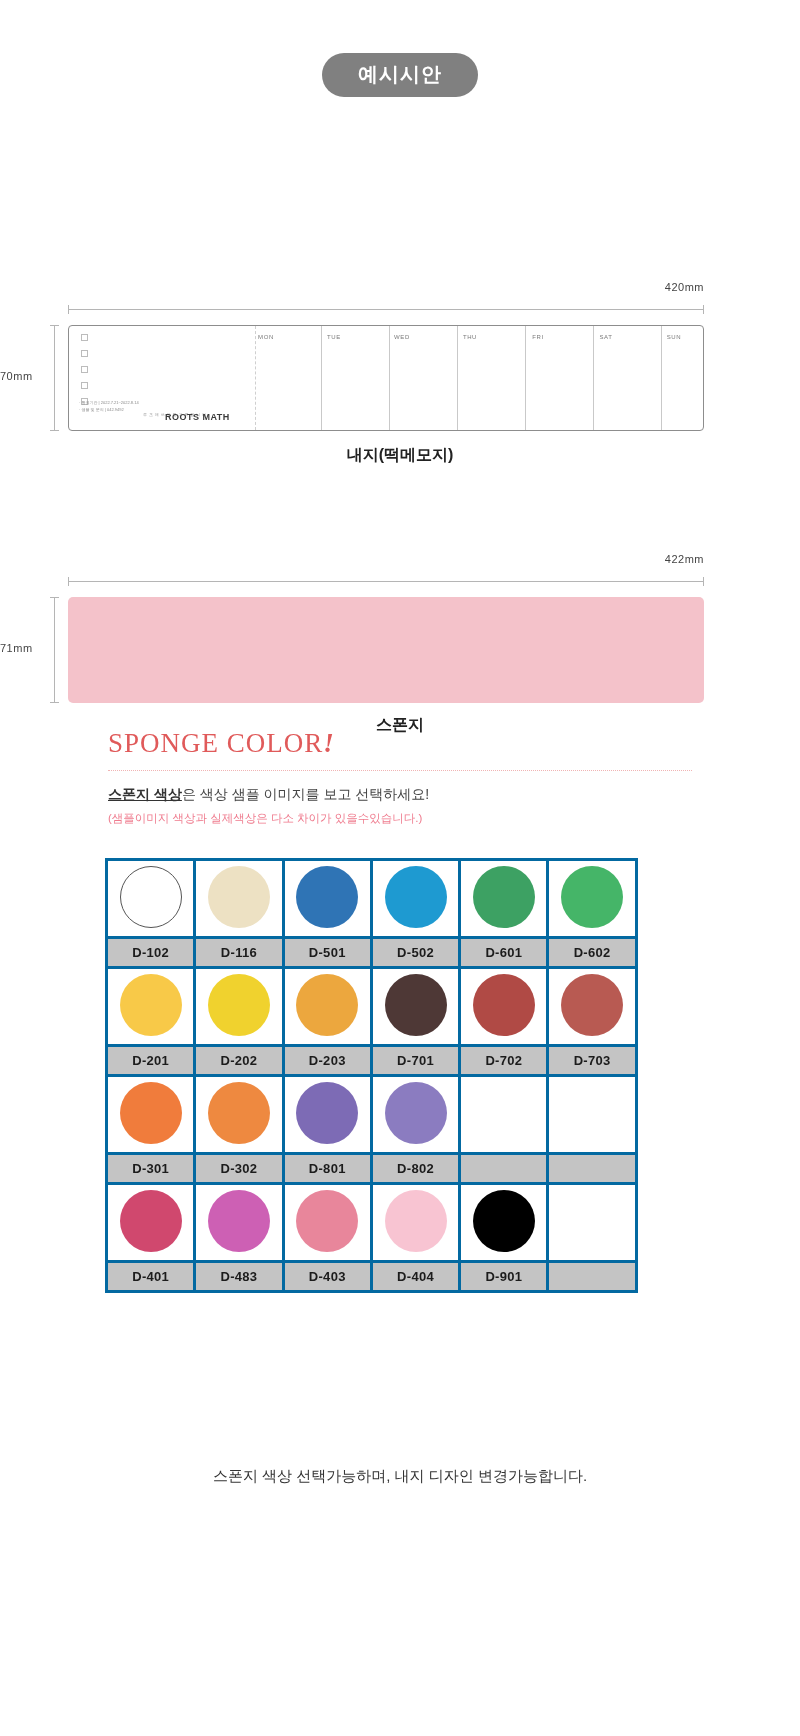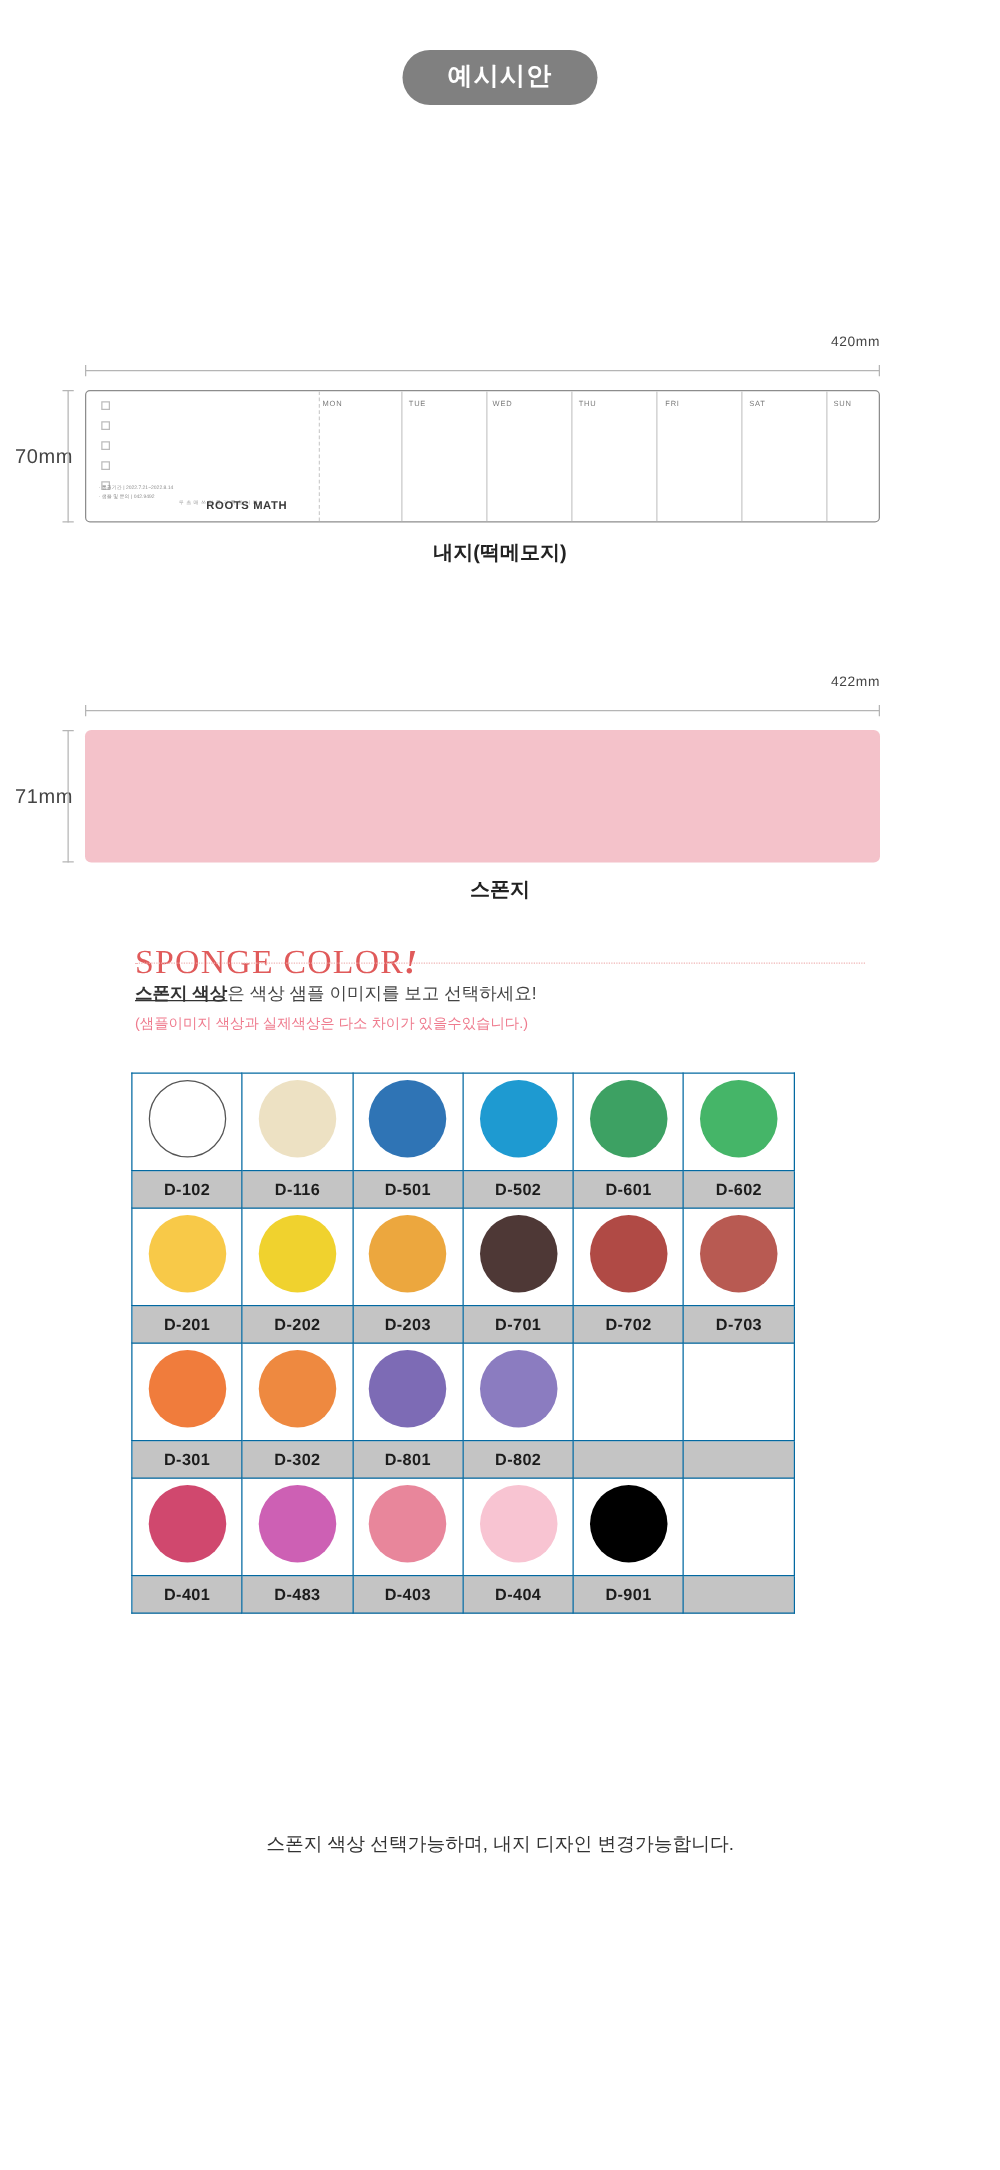--- a/index.html
+++ b/index.html
@@ -4,21 +4,21 @@
 <style>
   * { box-sizing: border-box; }
   html, body {
     margin: 0; padding: 0;
     background: #ffffff;
     font-family: "Liberation Sans", "DejaVu Sans", sans-serif;
   }
   body { width: 800px; height: 1736px; position: relative; overflow: hidden; }
 
   
-  .badge-wrap { width: 100%; text-align: center; padding-top: 40px; }
+  .badge-wrap { width: 100%; text-align: center; padding-top: 53px; }
   .badge {
     display: inline-block;
     background: #808080;
     color: #ffffff;
     font-size: 20px;
     font-weight: bold;
     letter-spacing: 1px;
     padding: 11px 36px 13px;
     border-radius: 24px;
     line-height: 1;
@@ -40,24 +40,23 @@
     height: 1px;
   }
   .dim-cap-l, .dim-cap-r {
     position: absolute;
     width: 1px;
     height: 9px;
     background: #b5b5b5;
   }
   .dim-left-label {
     position: absolute;
-    font-size: 16px;
+    font-size: 11px;
     color: #444;
     letter-spacing: .5px;
-    padding-left: 12px;
   }
   .dim-line-v {
     position: absolute;
     border-left: 1px solid #b5b5b5;
     width: 1px;
   }
   .dim-cap-t, .dim-cap-b {
     position: absolute;
     height: 1px;
     width: 9px;
@@ -141,21 +140,21 @@
     position: absolute;
     left: 68px; top: 500px;
     width: 636px; height: 106px;
     background: #f4c2ca;
     border-radius: 5px;
   }
 
   
   .sc-head {
     position: absolute;
-    left: 108px; top: 754px;
+    left: 108px; top: 728px;
     font-family: "Liberation Serif", "DejaVu Serif", serif;
     font-size: 27px;
     color: #e05a5a;
     letter-spacing: 1px;
   }
   .sc-head .bang { font-style: italic; font-weight: bold; }
   .sc-rule {
     position: absolute;
     left: 108px; top: 770px;
     width: 584px;
@@ -179,21 +178,21 @@
 
   
   .grid {
     position: absolute;
     left: 105px; top: 858px;
     width: 530px;
     border-collapse: collapse;
     table-layout: fixed;
   }
   .grid td {
-    border: 1px solid #0369a1;
+    border: 3px solid #0369a1;
     padding: 0;
     width: 88.3px;
   }
   .cell-swatch { height: 78px; text-align: center; vertical-align: middle; background:#fff; }
   .cell-label {
     height: 30px;
     background: #c4c4c4;
     text-align: center;
     font-size: 13px;
     font-weight: bold;

